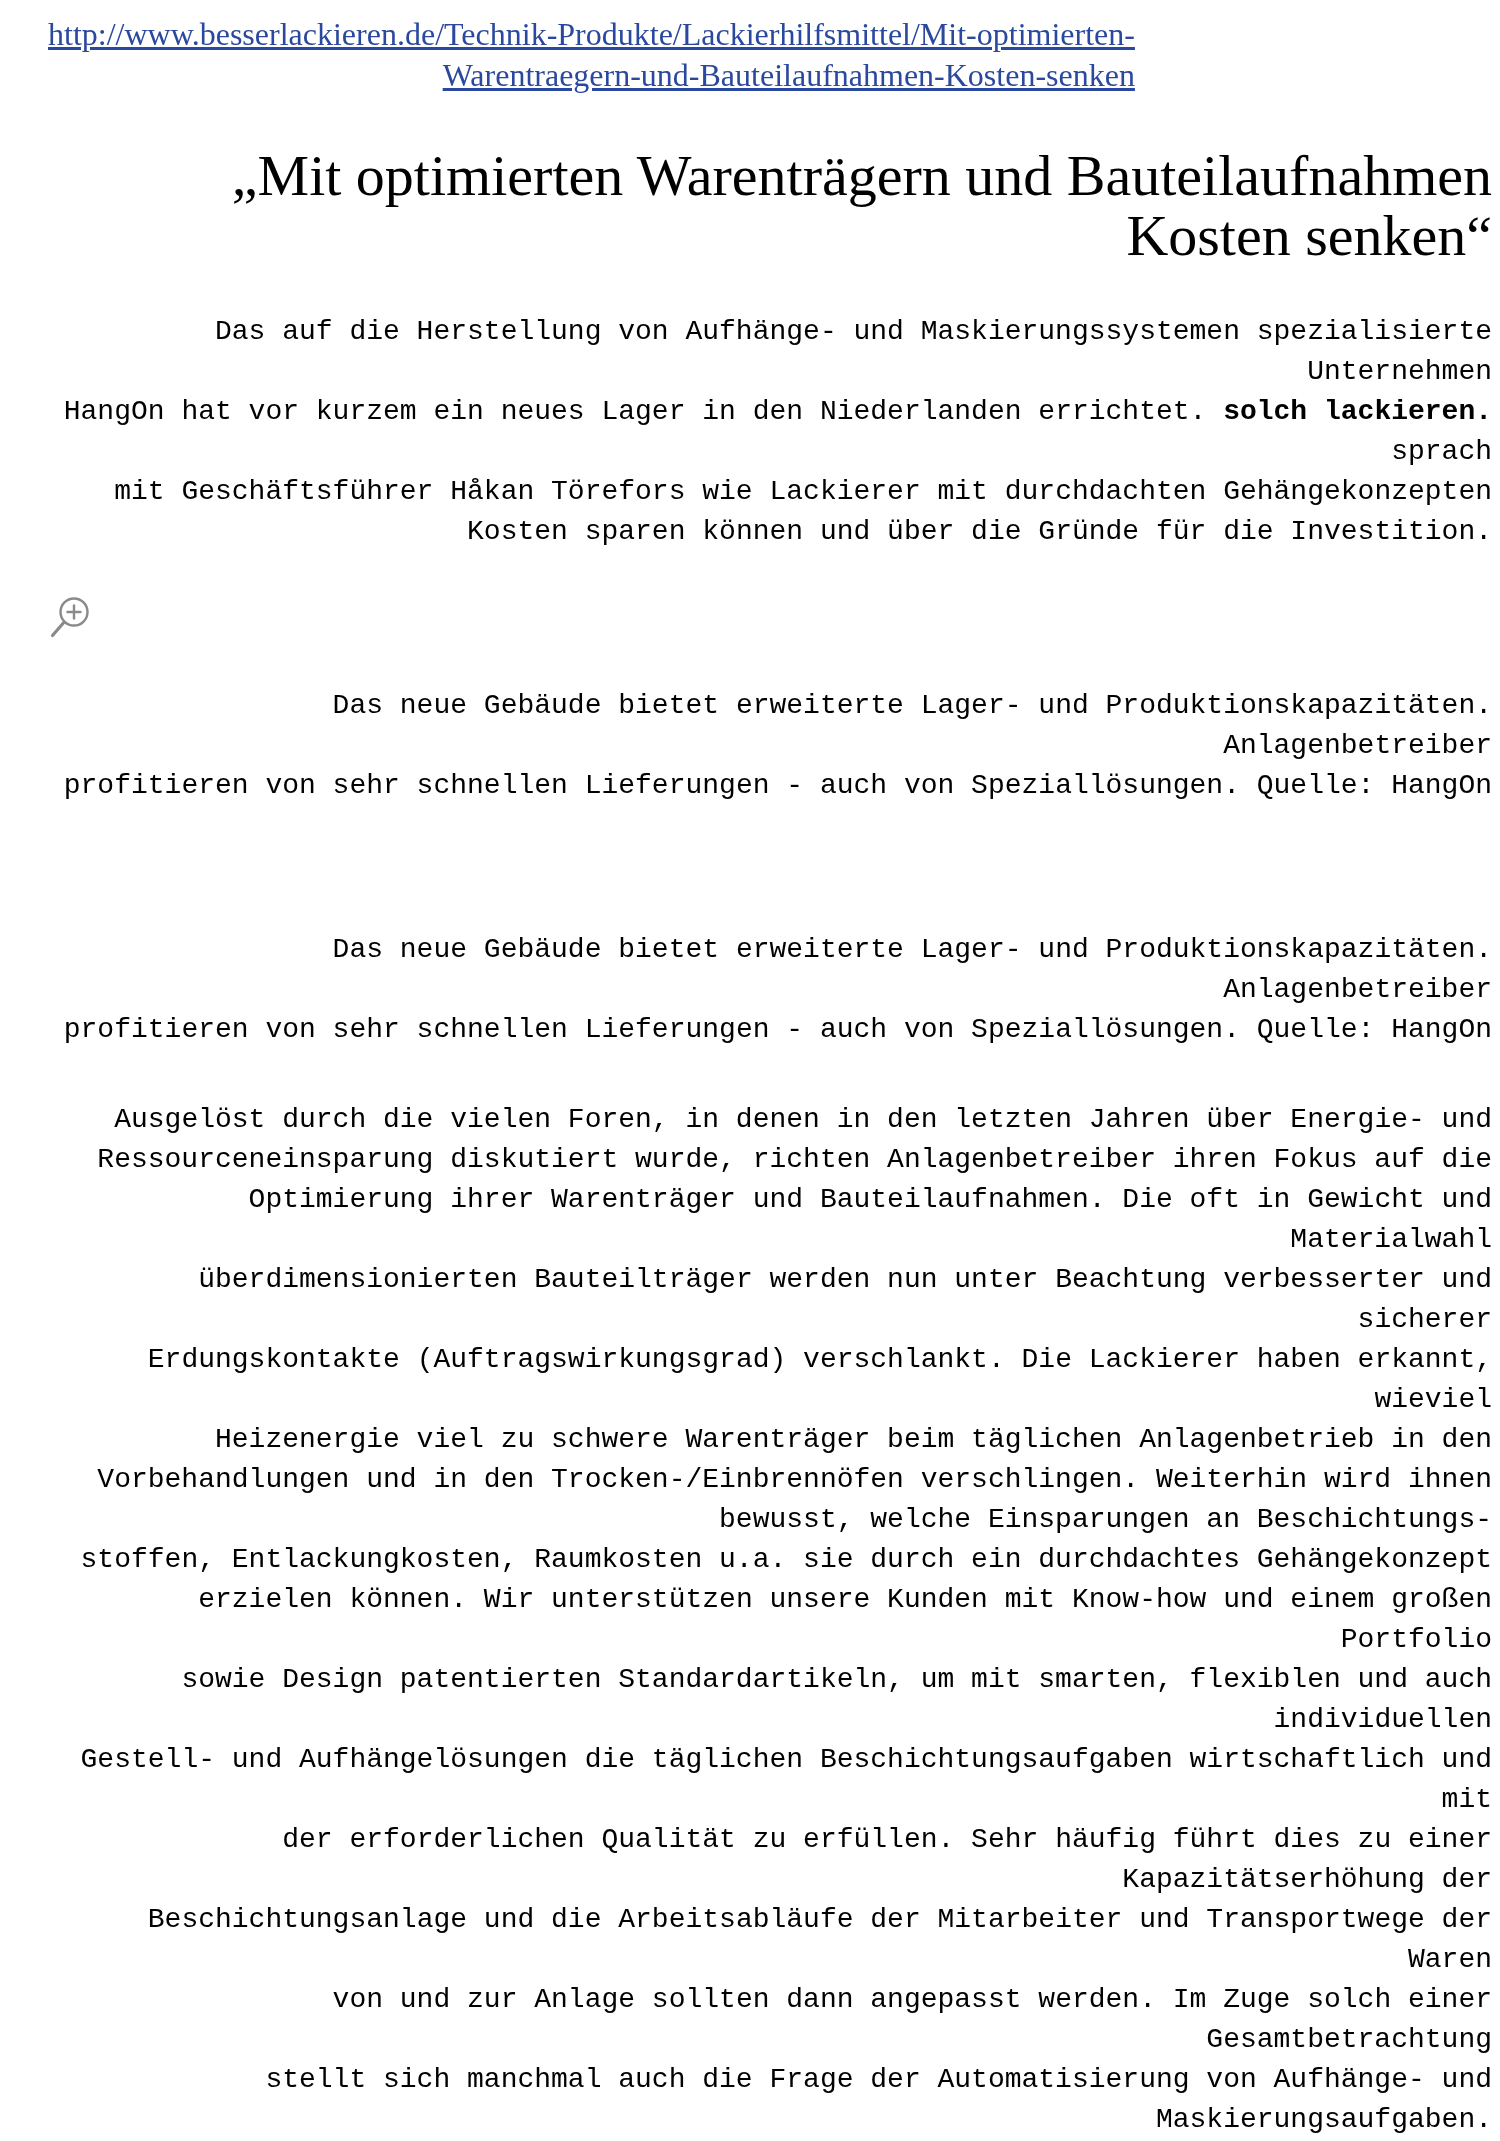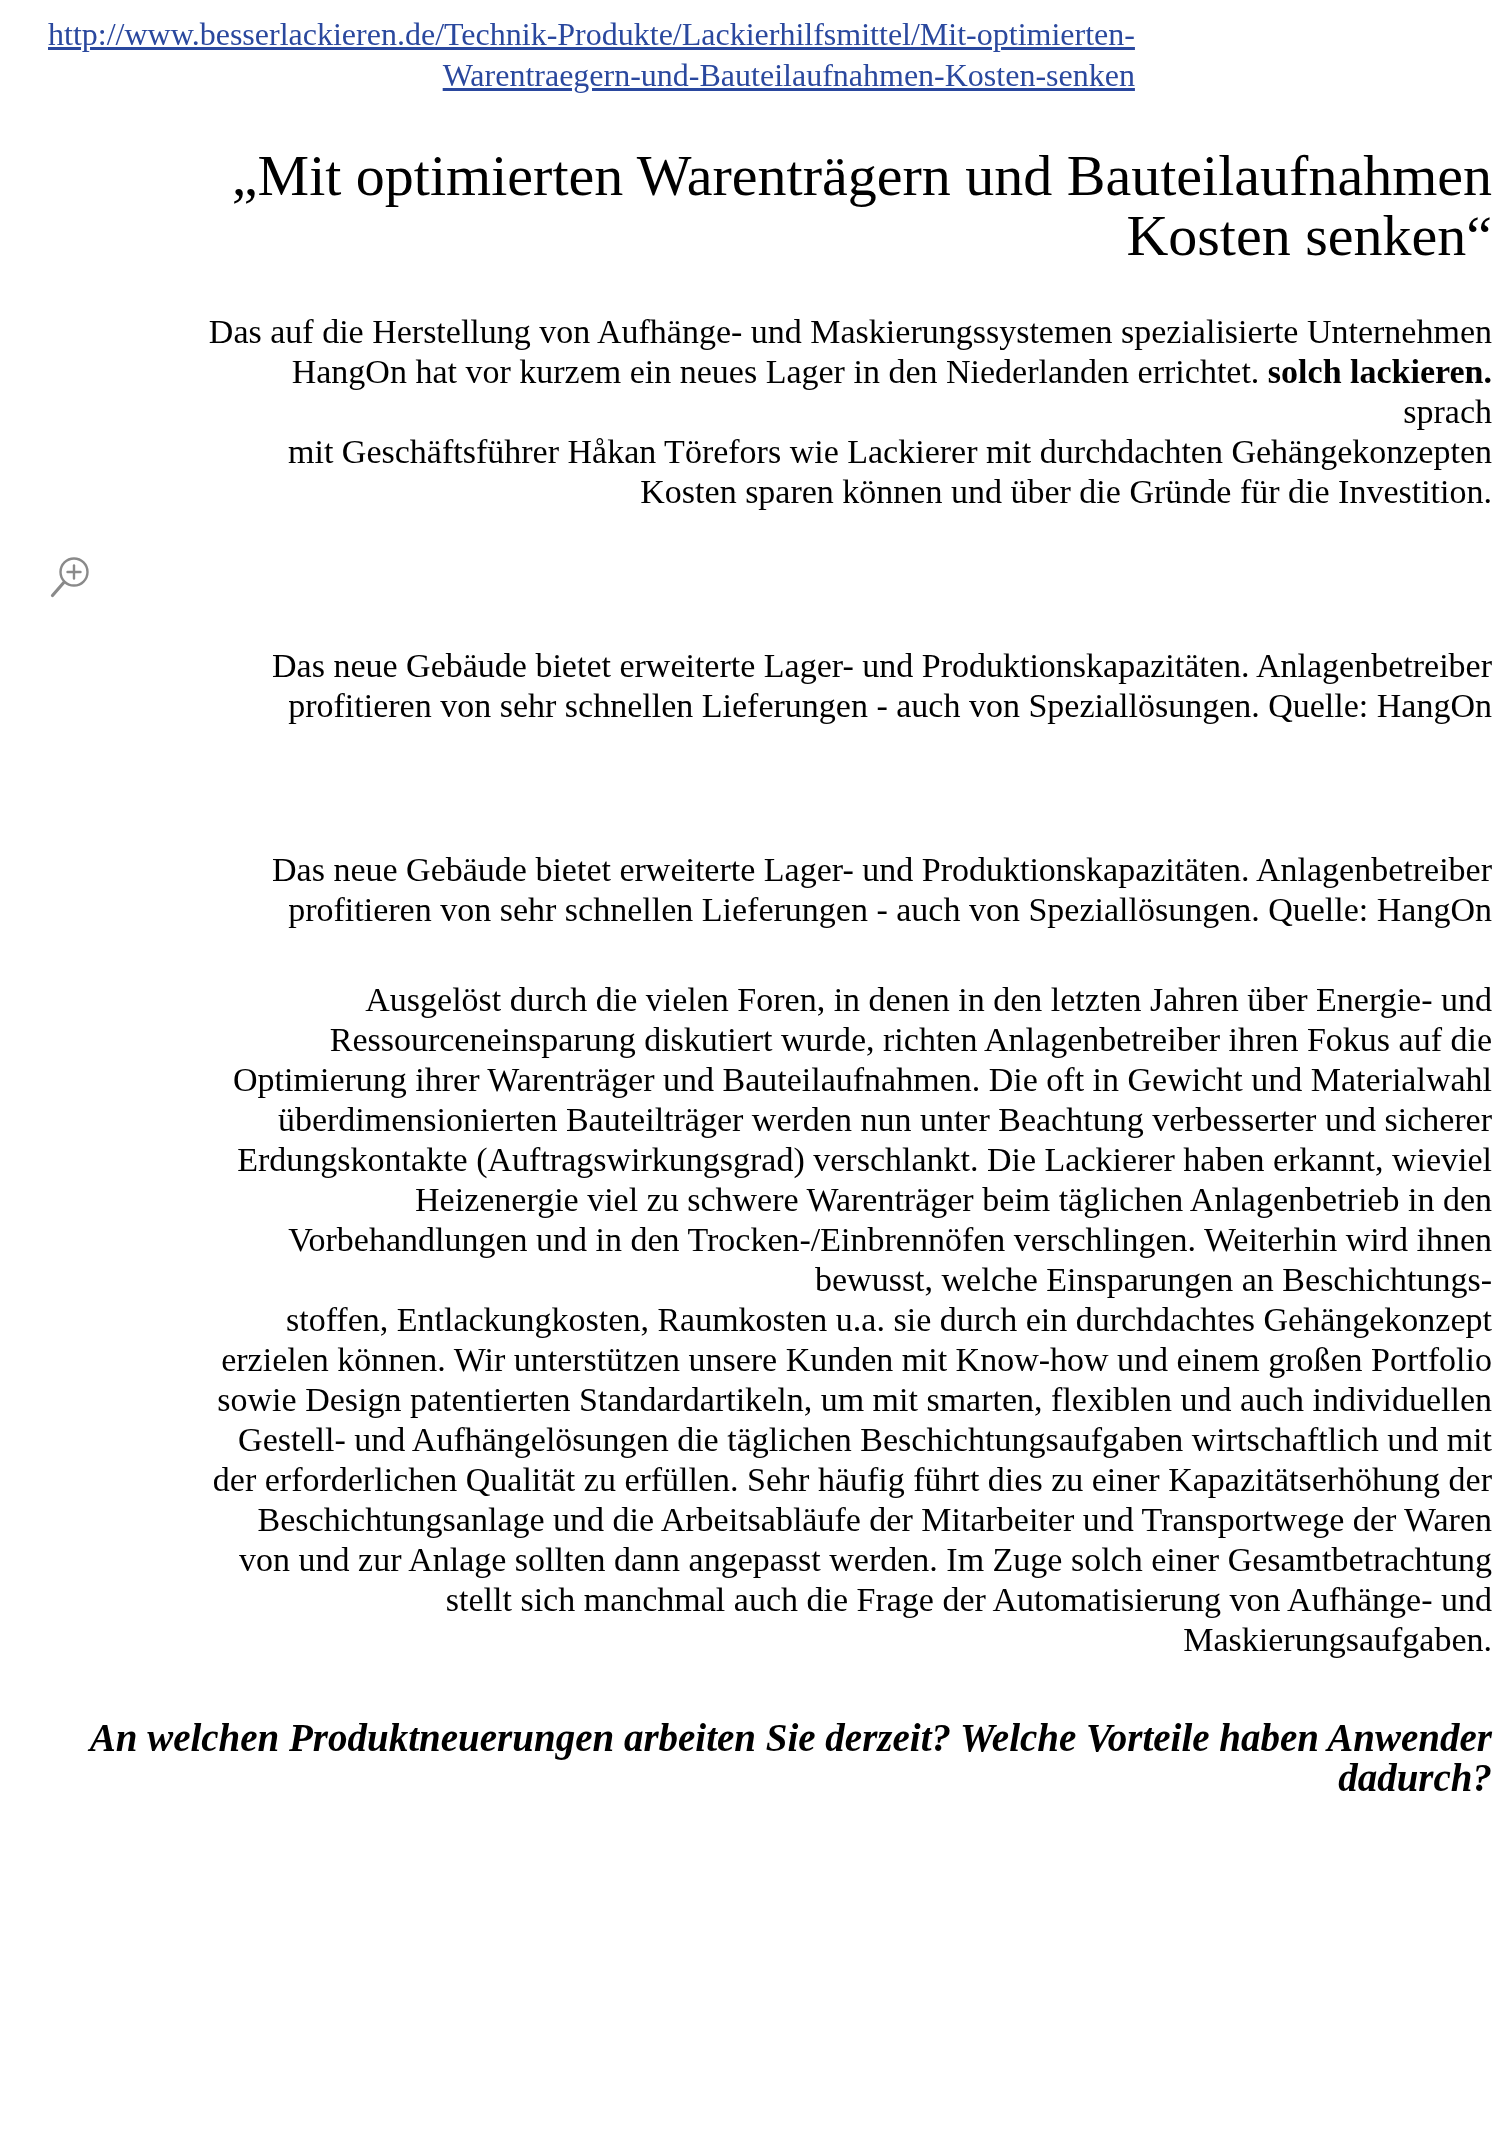--- a/index.html
+++ b/index.html
@@ -36,22 +36,23 @@
     font-size: 34px;
     line-height: 40px;
   }
   h1.title {
     margin-top: 50px;
     font-size: 58px;
     line-height: 60px;
     font-weight: 400;
   }
   .body {
-    font-size: 34px;
+    font-size: 28px;
     line-height: 40px;
+    font-family: Liberation Mono, monospace;
   }
   .intro { margin-top: 46px; }
   .intro strong { font-weight: 700; }
   .zoom-btn {
     margin-top: 44px;
     width: 44px;
     height: 44px;
     display: block;
     background: transparent;
     border: none;

